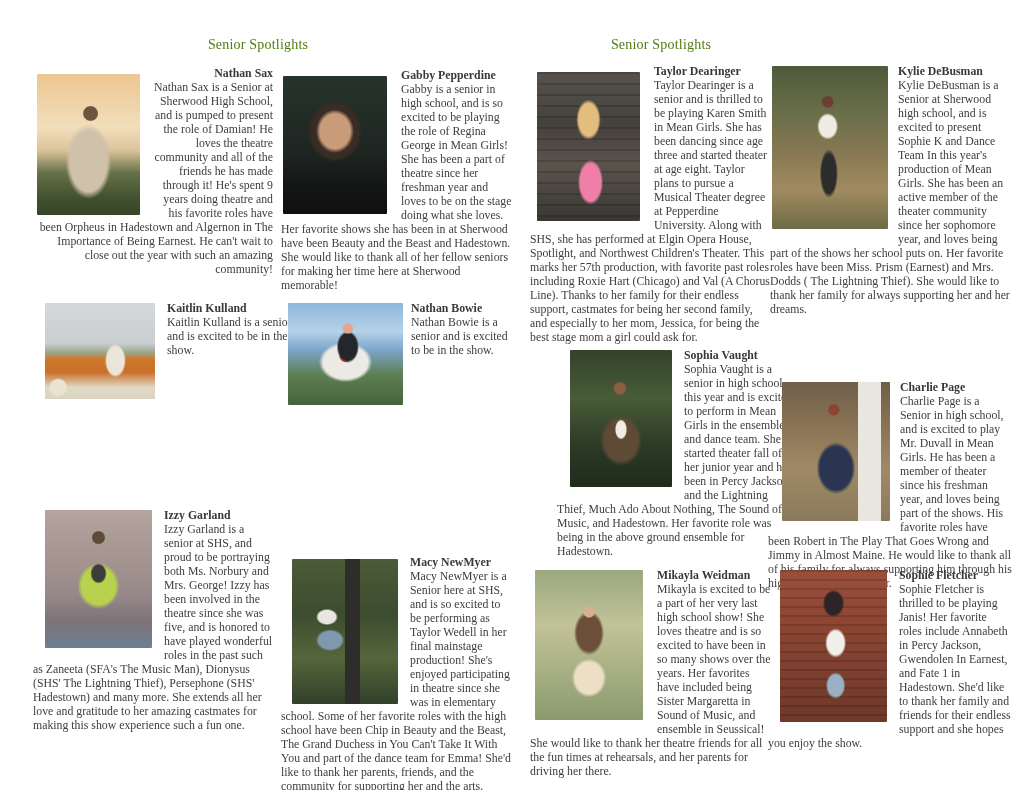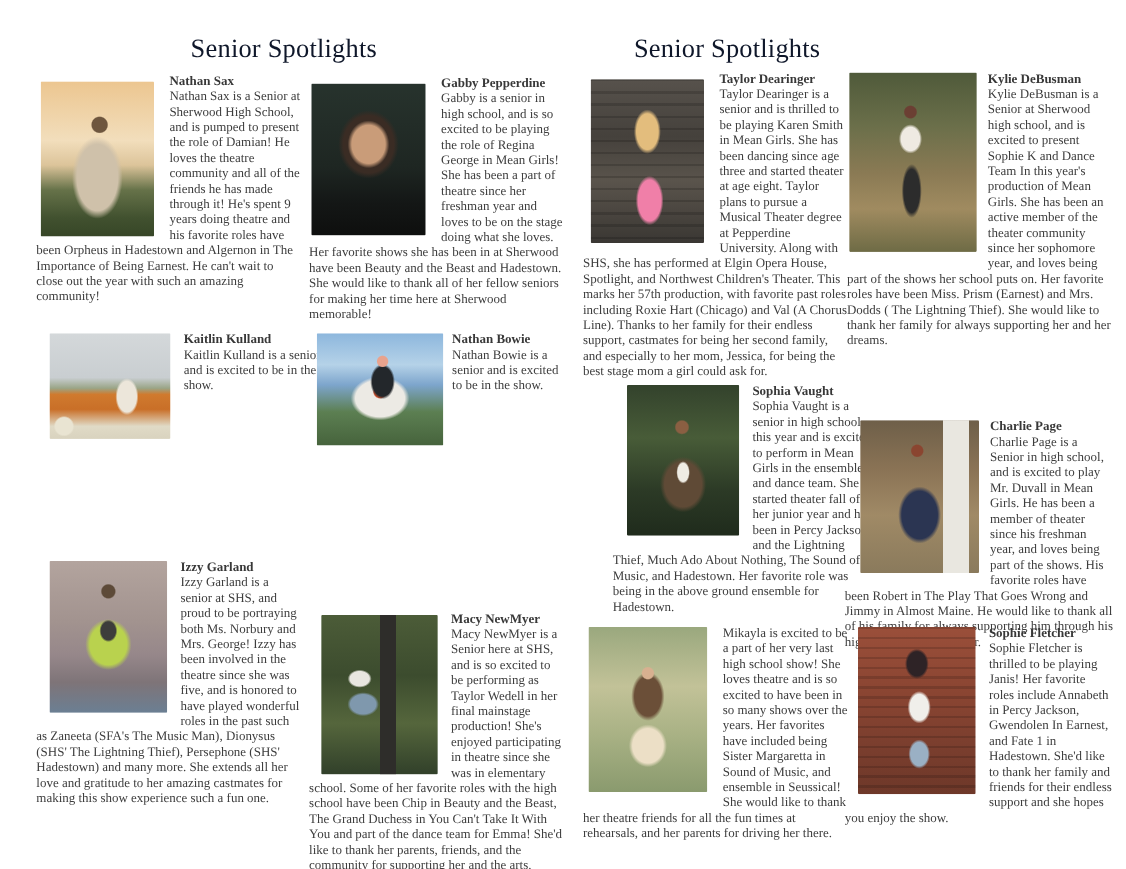--- a/index.html
+++ b/index.html
@@ -1,32 +1,32 @@
 <!DOCTYPE html>
 <html><head>
 <meta charset="utf-8">
 <style>
   html,body{margin:0;padding:0;background:#ffffff;}
   .sheet{position:relative;width:1024px;height:790px;background:#ffffff;overflow:hidden;
          font-family:"Liberation Serif","DejaVu Serif",serif;color:#3c3c3c;}
   .page{position:absolute;top:30px;height:745px;}
   .page--left{left:30px;width:482px;}
   .page--right{left:526px;width:486px;}
-  .title{position:absolute;top:2px;transform:translateX(-50%);font-size:24px;line-height:26px;
-         color:#0f172a;white-space:nowrap;letter-spacing:.2px;}
+  .title{position:absolute;top:2px;transform:translateX(-50%);font-size:14px;line-height:26px;
+         color:#4d7c0f;white-space:nowrap;letter-spacing:.2px;}
   .page--left .title{left:228px;}
   .page--right .title{left:135px;}
 
   .profile{position:absolute;font-size:11.8px;line-height:14px;}
   .pname{font-weight:bold;color:#383838;}
   .pbio{color:#3d3d3d;}
   .photo{float:left;border-radius:1px;}
 
   
-  .pr1{left:3px;top:36px;width:240px;}   .pr1 .photo{width:103px;height:141px;margin:8px 14px 4px 4px;}
+  .pr1{left:3px;top:36px;width:240px;text-align:right;}   .pr1 .photo{width:103px;height:141px;margin:8px 14px 4px 4px;}
   .pr2{left:251px;top:38px;width:231px;} .pr2 .photo{width:104px;height:138px;margin:8px 14px 4px 2px;}
   .pr3{left:13px;top:271px;width:257px;} .pr3 .photo{width:110px;height:96px;margin:2px 12px 4px 2px;}
   .pr4{left:256px;top:271px;width:226px;}.pr4 .photo{width:115px;height:102px;margin:2px 8px 4px 2px;}
   .pr5{left:3px;top:478px;width:242px;}  .pr5 .photo{width:107px;height:138px;margin:2px 12px 4px 12px;}
   .pr6{left:251px;top:480px;width:231px;margin-top:45px;}.pr6 .photo{width:106px;height:145px;margin:4px 12px 4px 11px;}
   .pr7{left:4px;top:34px;width:242px;}   .pr7 .photo{width:103px;height:149px;margin:8px 14px 4px 7px;}
   .pr8{left:244px;top:34px;width:242px;} .pr8 .photo{width:116px;height:163px;margin:2px 10px 4px 2px;}
   .pr9{left:5px;top:318px;width:240px;margin-left:26px;}  .pr9 .photo{width:102px;height:137px;margin:2px 12px 4px 13px;}
   .pr10{left:242px;top:318px;width:244px;margin-top:32px;}.pr10 .photo{width:108px;height:139px;margin:2px 10px 4px 14px;}
   .pr11{left:4px;top:538px;width:242px;} .pr11 .photo{width:108px;height:150px;margin:2px 14px 4px 5px;}
@@ -160,20 +160,21 @@
     </div>
 
     <div class="profile pr10">
       <div class="photo ph-charlie"></div>
       <div class="pname">Charlie Page</div>
       <div class="pbio">Charlie Page is a Senior in high school, and is excited to play Mr. Duvall in Mean Girls. He has been a member of theater since his freshman year, and loves being part of the shows. His favorite roles have been Robert in The Play That Goes Wrong and Jimmy in Almost Maine. He would like to thank all of his family for always supporting him through his high school theater career.</div>
     </div>
 
     <div class="profile pr11">
       <div class="photo ph-mikayla"></div>
+      <div class="pname">Mikayla Weidman</div>
       <div class="pbio">Mikayla is excited to be a part of her very last high school show! She loves theatre and is so excited to have been in so many shows over the years. Her favorites have included being Sister Margaretta in Sound of Music, and ensemble in Seussical! She would like to thank her theatre friends for all the fun times at rehearsals, and her parents for driving her there.</div>
     </div>
 
     <div class="profile pr12">
       <div class="photo ph-sophie-f"></div>
       <div class="pname">Sophie Fletcher</div>
       <div class="pbio">Sophie Fletcher is thrilled to be playing Janis! Her favorite roles include Annabeth in Percy Jackson, Gwendolen In Earnest, and Fate 1 in Hadestown. She'd like to thank her family and friends for their endless support and she hopes you enjoy the show.</div>
     </div>
   </div>
 

